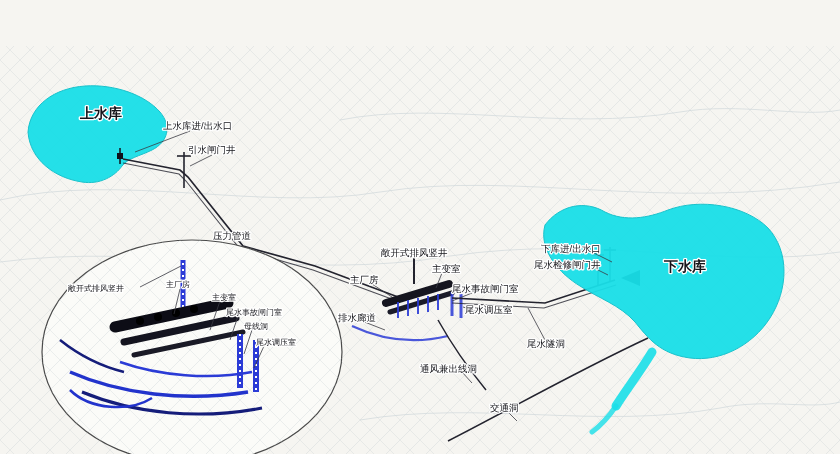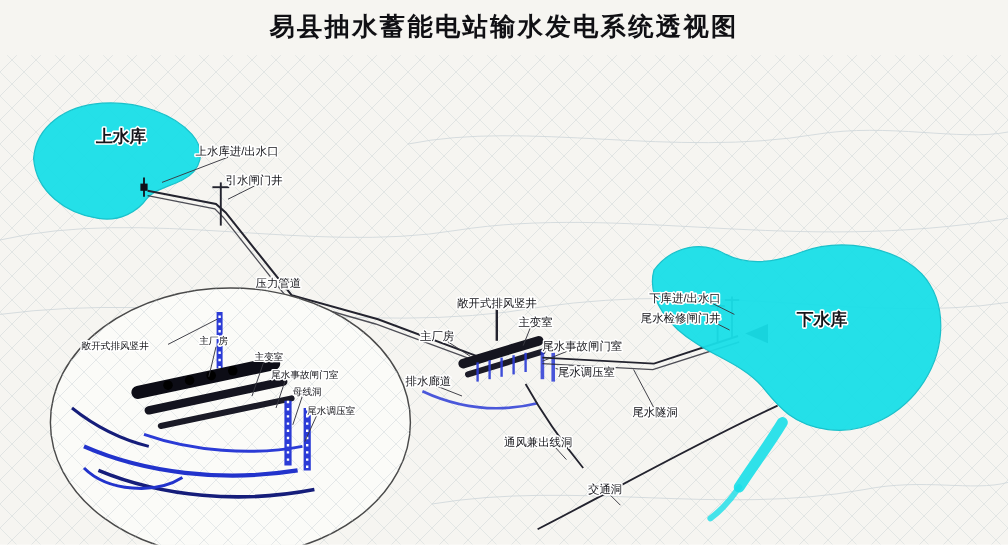--- a/index.html
+++ b/index.html
@@ -18,21 +18,20 @@
   }
   text.lbl{font-size:9.5px;}
   text.lbl-bold{font-size:14px;font-weight:bold;}
   text.inset-lbl{font-size:8px;}
 </style>
 </head>
 <body>
 
 <div class="stage">
 
-  <div class="title">易县抽水蓄能电站输水发电系统透视图</div>
 
   <svg width="840" height="454" viewBox="0 0 840 454">
     <defs>
       <pattern id="mesh" width="20" height="20" patternUnits="userSpaceOnUse">
         <path d="M0,0 L20,20" stroke="#c3ccd0" stroke-width="0.6" opacity="0.5" fill="none"></path>
         <path d="M20,0 L0,20" stroke="#bcc6cb" stroke-width="0.6" opacity="0.5" fill="none"></path>
       </pattern>
       <clipPath id="insetClip">
         <ellipse cx="192" cy="352" rx="150" ry="112"></ellipse>
       </clipPath>

